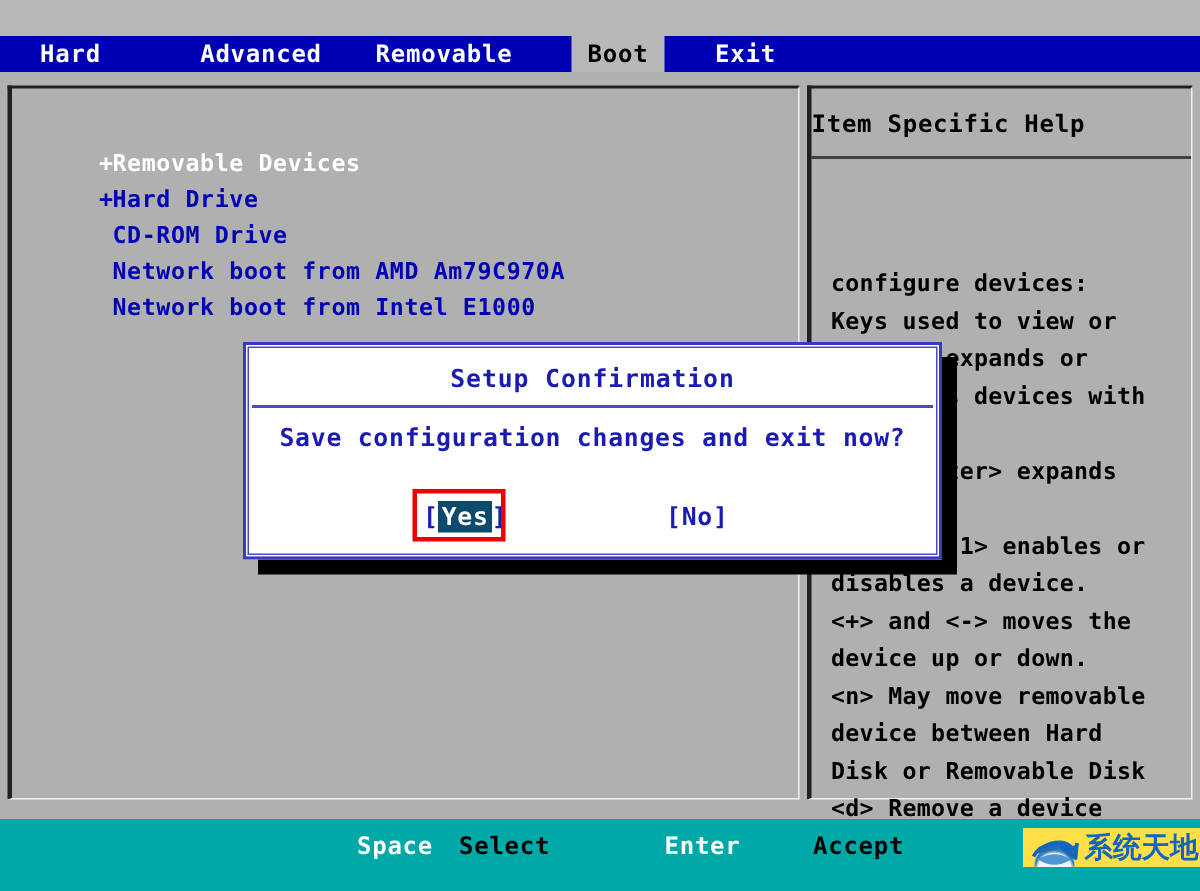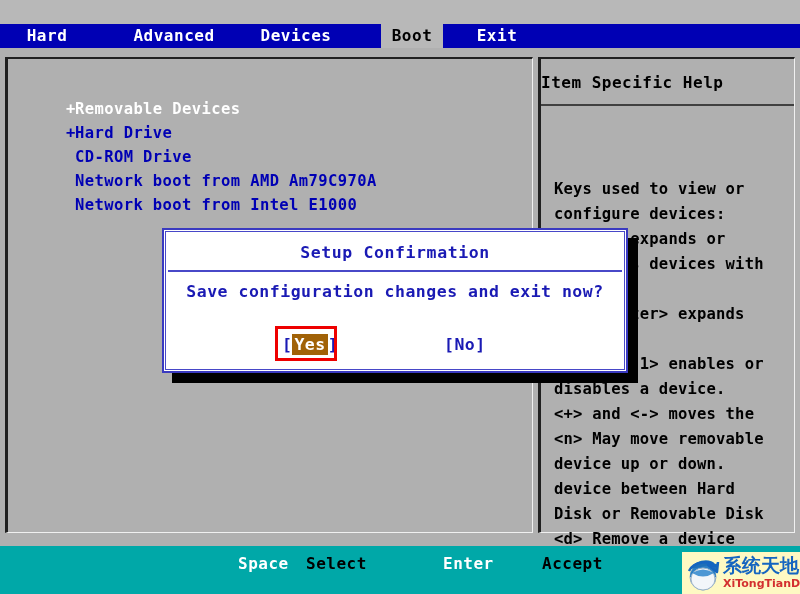--- a/index.html
+++ b/index.html
@@ -147,21 +147,21 @@
     position: absolute; top: 0; height: 30px; line-height: 30px;
     font-size: 16.5px;
     color: #1a1ab4;
     font-weight: bold;
     letter-spacing: 0.5px;
     white-space: pre;
   }
   #btn-yes { left: 118px; }
   #btn-no  { left: 280px; }
   .dlg-btn .hl {
-    background: #a16207;
+    background: #0c4a6e;
     color: #ffffff;
     padding: 1px 2px;
   }
   
   #yes-annotation {
     position: absolute;
     left: 275px; top: 326px;
     width: 62px; height: 35px;
     border: 3px solid #ee0000;
     background: transparent;
@@ -178,22 +178,22 @@
     font-weight: bold;
     letter-spacing: 0.5px;
     white-space: pre;
   }
   .status-key { color: #ffffff; }
   .status-act { color: #000000; }
 
   
   #watermark {
     position: absolute; left: 682px; top: 552px;
-    width: 118px; height: 42px;
-    background: #fef9c3;
+    width: 118px; height: 26px;
+    background: #fde047;
     overflow: hidden;
     padding-left: 32px;
   }
   #wm-globe {
     position: absolute; left: 3px; top: 3px; width: 36px; height: 36px;
   }
   #wm-cn {
     position: absolute; left: 41px; top: 2px;
     font-family: "DejaVu Sans", "Liberation Sans", sans-serif;
     font-size: 19px; font-weight: bold;
@@ -211,21 +211,21 @@
 </style>
 </head>
 <body>
 
 <div id="screen">
 
 
   <div id="menu-bar">
       <div class="menu-tab" style="left: 12px; width: 70px;">Hard</div>
       <div class="menu-tab" style="left: 118px; width: 112px;">Advanced</div>
-      <div class="menu-tab" style="left: 238px; width: 116px;">Devices</div>
+      <div class="menu-tab" style="left: 238px; width: 116px;">Removable</div>
       <div class="menu-tab active" style="left: 381px; width: 62px;">Boot</div>
       <div class="menu-tab" style="left: 462px; width: 70px;">Exit</div>
     </div>
 
   <div id="content-bg"></div>
 
   <div id="main-panel">
     <div id="boot-list">
         <div class="boot-row selected"><span class="marker">+</span><span>Removable Devices</span></div>
         <div class="boot-row normal"><span class="marker">+</span><span>Hard Drive</span></div>
@@ -233,32 +233,32 @@
         <div class="boot-row normal"><span class="marker"> </span><span>Network boot from AMD Am79C970A</span></div>
         <div class="boot-row normal"><span class="marker"> </span><span>Network boot from Intel E1000</span></div>
       </div>
   </div>
 
   <div id="help-panel">
     <div id="help-title">Item Specific Help</div>
     <div id="help-body">
         <div class="help-line"></div>
         <div class="help-line"></div>
+        <div class="help-line">configure devices:</div>
         <div class="help-line">Keys used to view or</div>
-        <div class="help-line">configure devices:</div>
         <div class="help-line">&lt;Enter&gt; expands or</div>
         <div class="help-line">collapses devices with</div>
         <div class="help-line">a + or -</div>
         <div class="help-line">&lt;Ctrl+Enter&gt; expands</div>
         <div class="help-line">all.</div>
         <div class="help-line">&lt;Shift + 1&gt; enables or</div>
         <div class="help-line">disables a device.</div>
         <div class="help-line">&lt;+&gt; and &lt;-&gt; moves the</div>
+        <div class="help-line">device up or down.</div>
         <div class="help-line">&lt;n&gt; May move removable</div>
-        <div class="help-line">device up or down.</div>
         <div class="help-line">device between Hard</div>
         <div class="help-line">Disk or Removable Disk</div>
         <div class="help-line">&lt;d&gt; Remove a device</div>
         <div class="help-line">that is not installed.</div>
       </div>
   </div>
 
   <div id="dialog-shadow"></div>
 
   <div id="dialog">

